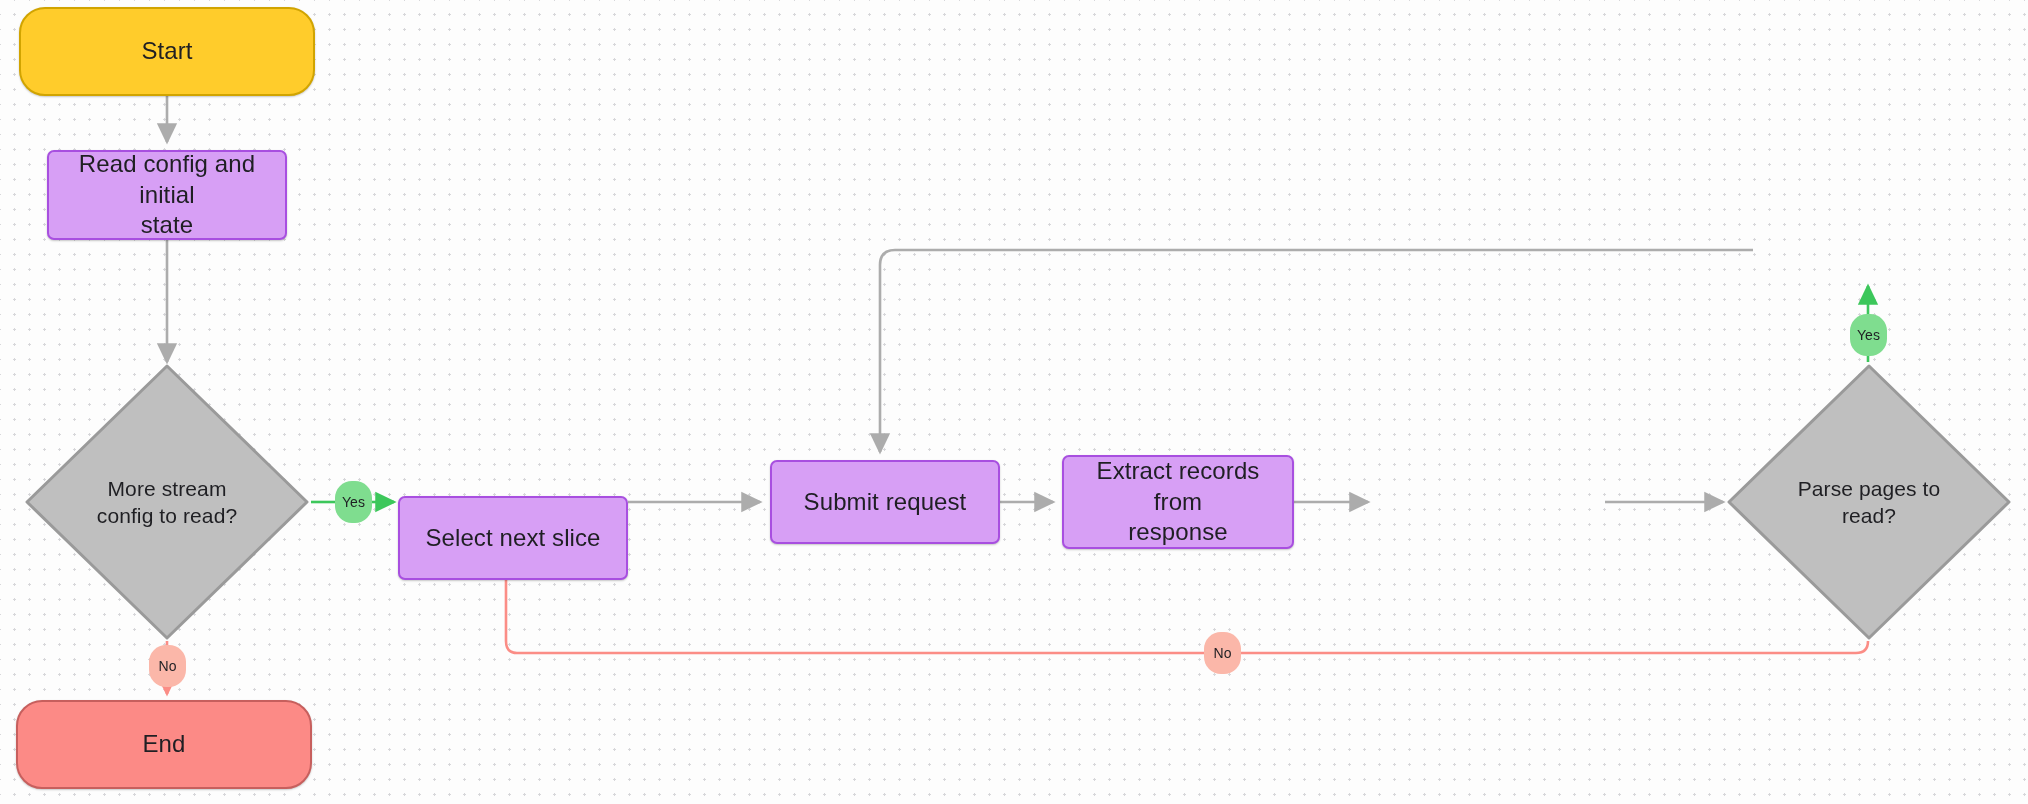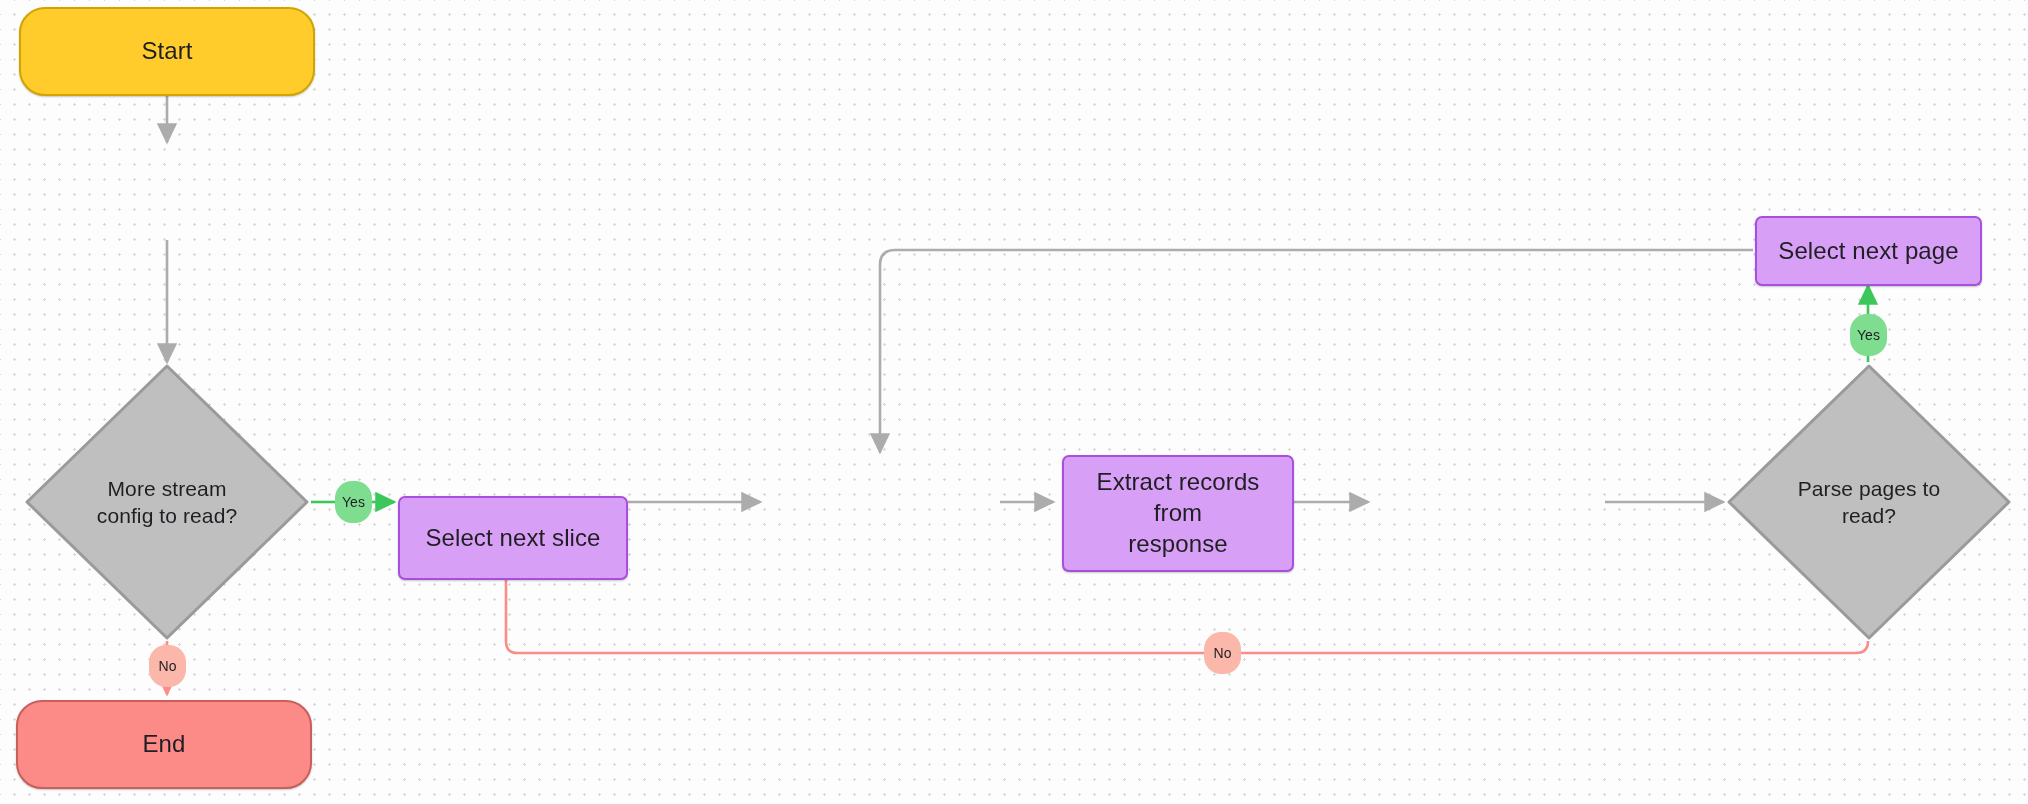--- a/index.html
+++ b/index.html
@@ -124,51 +124,54 @@
     <path d="M1868,316 L1868,286" fill="none" stroke="#3CC75B" stroke-width="2.6" marker-end="url(#ah-green)"></path>
 
     <path d="M1753,250 L895,250 Q880,250 880,265 L880,452" fill="none" stroke="#ACACAC" stroke-width="2.6" marker-end="url(#ah-gray)"></path>
 
     <path d="M1868,641 Q1868,653 1856,653 L517,653 Q506,653 506,641 L506,560" fill="none" stroke="#FB8D86" stroke-width="2.6" marker-end="url(#ah-red)"></path>
   </svg>
 
   <div class="node terminal" style="left:19px; top:7px; width:296px; height:89px;
               background:#FFCC2B; border-color:#D1A400;">Start</div>
 
+  <div class="node process" style="left:47px; top:150px; width:240px; height:90px;
+              background:#D79FF5;">Read config and initial
+state</div>
 
   <div class="diamond-wrap" style="left:23px; top:362px; width:288px; height:280px;">
     <svg width="288" height="280" viewBox="0 0 288 280">
       <path d="M144,4 L284,140 L144,276 L4,140 Z" fill="#BFBFBF" stroke="#9A9A9A" stroke-width="3" stroke-linejoin="round"></path>
     </svg>
     <div class="diamond-label">More stream
 config to read?</div>
   </div>
 
   <div class="node terminal" style="left:16px; top:700px; width:296px; height:89px;
               background:#FC8A86; border-color:#C75F5D;">End</div>
 
   <div class="node process" style="left:398px; top:460px; width:230px; height:84px;
               background:#D79FF5;margin-top:36px;">Select next slice</div>
 
+  <div class="node process" style="left:770px; top:460px; width:230px; height:84px;
+              background:#D79FF5;">Submit request</div>
 
-  <div class="node process" style="left:1062px; top:455px; width:232px; height:117px;
+  <div class="node process" style="left:1062px; top:455px; width:232px; height:94px;
               background:#D79FF5;">Extract records from
 response</div>
 
 
   <div class="diamond-wrap" style="left:1725px; top:362px; width:288px; height:280px;">
     <svg width="288" height="280" viewBox="0 0 288 280">
       <path d="M144,4 L284,140 L144,276 L4,140 Z" fill="#BFBFBF" stroke="#9A9A9A" stroke-width="3" stroke-linejoin="round"></path>
     </svg>
     <div class="diamond-label">Parse pages to
 read?</div>
   </div>
 
-  <div class="node process" style="left:1755px; top:216px; width:227px; height:70px;
-              background:#D79FF5;">Select next page</div>
 
   <div class="edge-badge" style="left:335px; top:481px; width:37px; height:42px; background:#7FDD8F;">Yes</div>
 
   <div class="edge-badge" style="left:149px; top:645px; width:37px; height:42px; background:#FBB7A9;">No</div>
 
   <div class="edge-badge" style="left:1850px; top:314px; width:37px; height:42px; background:#7FDD8F;">Yes</div>
 
   <div class="edge-badge" style="left:1204px; top:632px; width:37px; height:42px; background:#FBB7A9;">No</div>
 
 </div>

